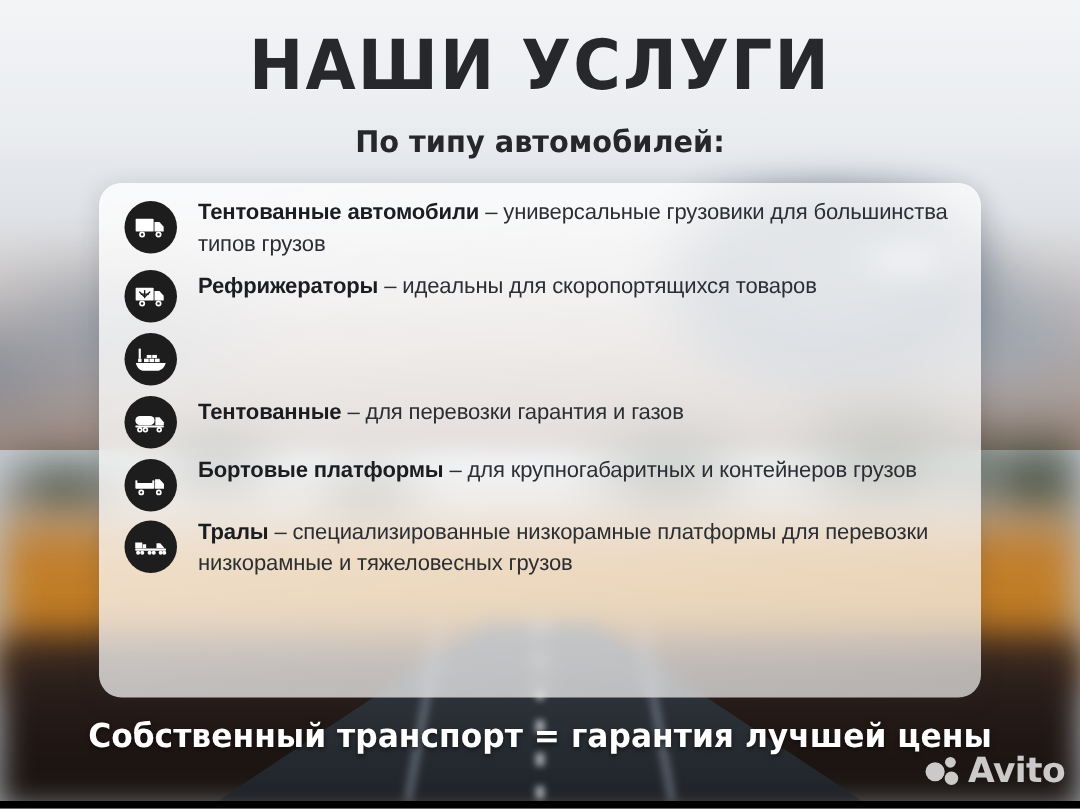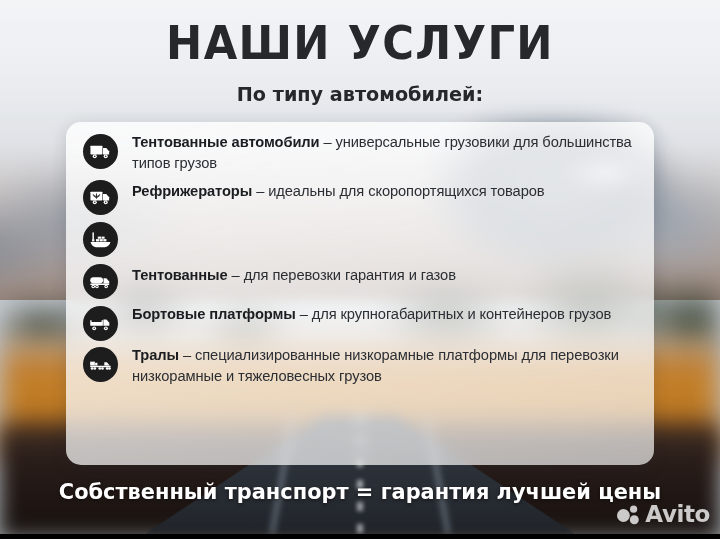--- a/index.html
+++ b/index.html
@@ -234,21 +234,21 @@
     transform: scaleX(.95);
     text-shadow: 0 1px 4px rgba(0,0,0,.55);
     white-space: nowrap;
   }
 
   
   .watermark {
     position: absolute;
     right: 10px; bottom: 8px;
     display: flex;
-    align-items: flex-end;
+    align-items: flex-start;
     gap: 5px;
     opacity: .82;
   }
   .wm-dots { display: block; }
   .wm-text {
     font-size: 23px;
     font-weight: 700;
     color: #f2f2f2;
     letter-spacing: -.4px;
     line-height: 1;

